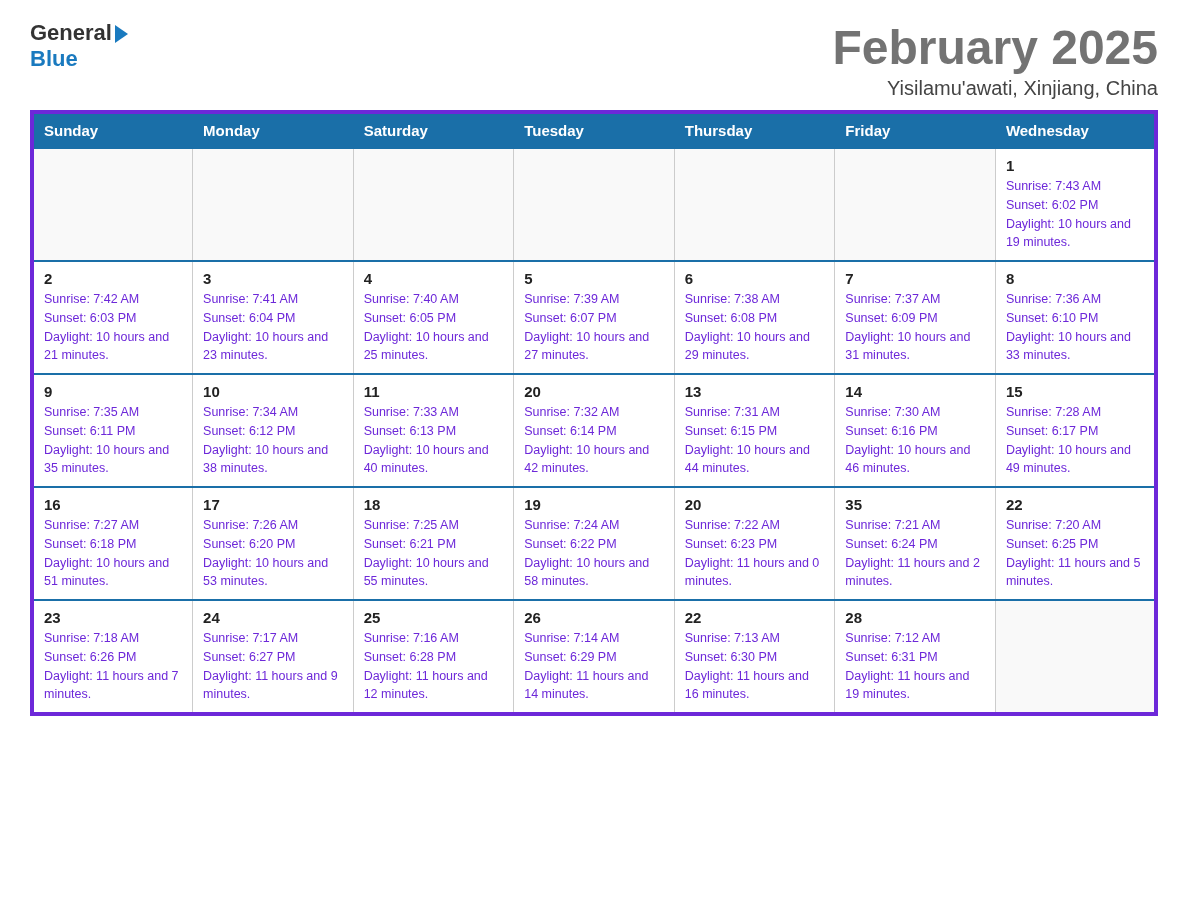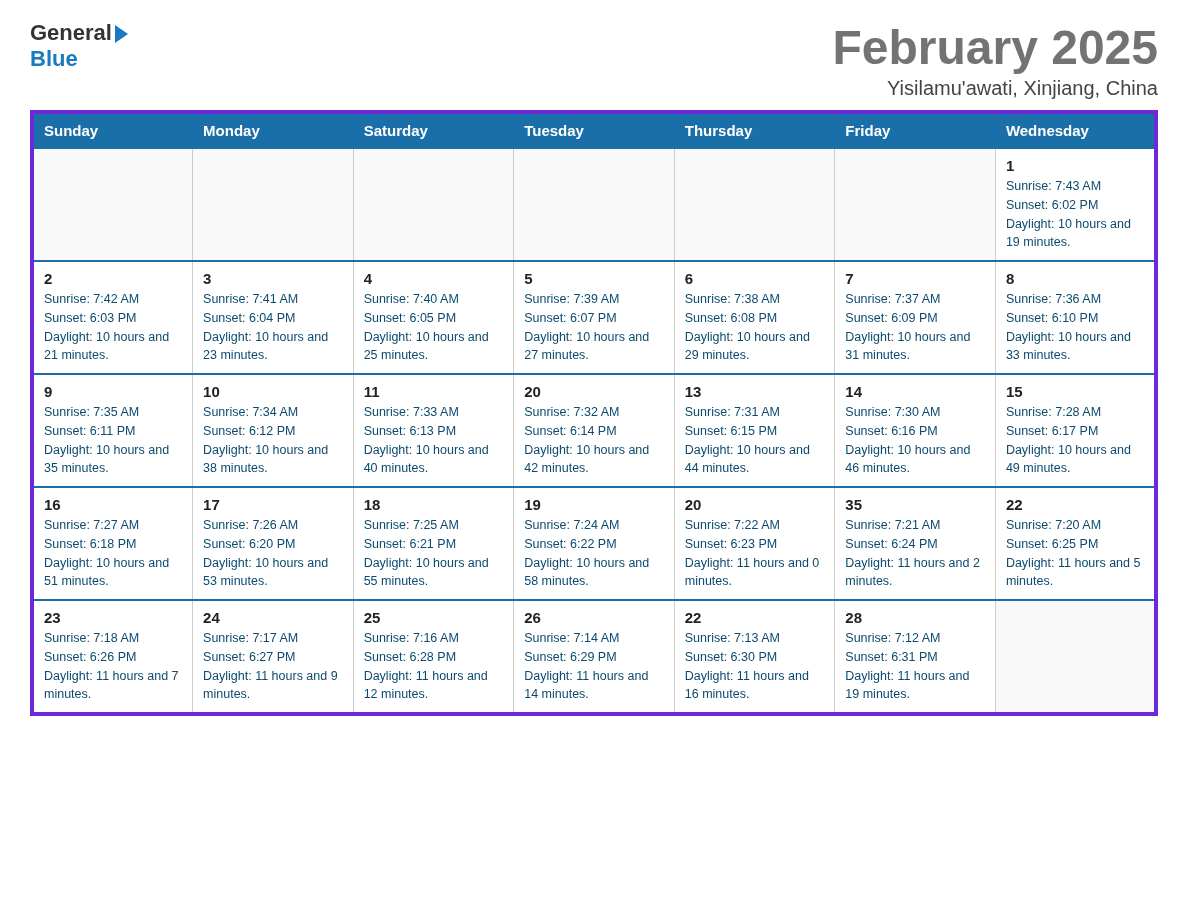--- a/index.html
+++ b/index.html
@@ -88,21 +88,21 @@
     }
     .day-number {
       font-size: 15px;
       font-weight: bold;
       color: #222;
       display: block;
       margin-bottom: 3px;
     }
     .day-info {
       font-size: 12.5px;
-      color: #0c4a6e;
+      color: #6d28d9;
       line-height: 1.5;
     }
     .calendar tr td {
       border-top: 2px solid #1a6fa8;
     }
     .calendar thead tr th {
       border-top: 1px solid #1a6fa8;
     }
   </style>
 </head>

